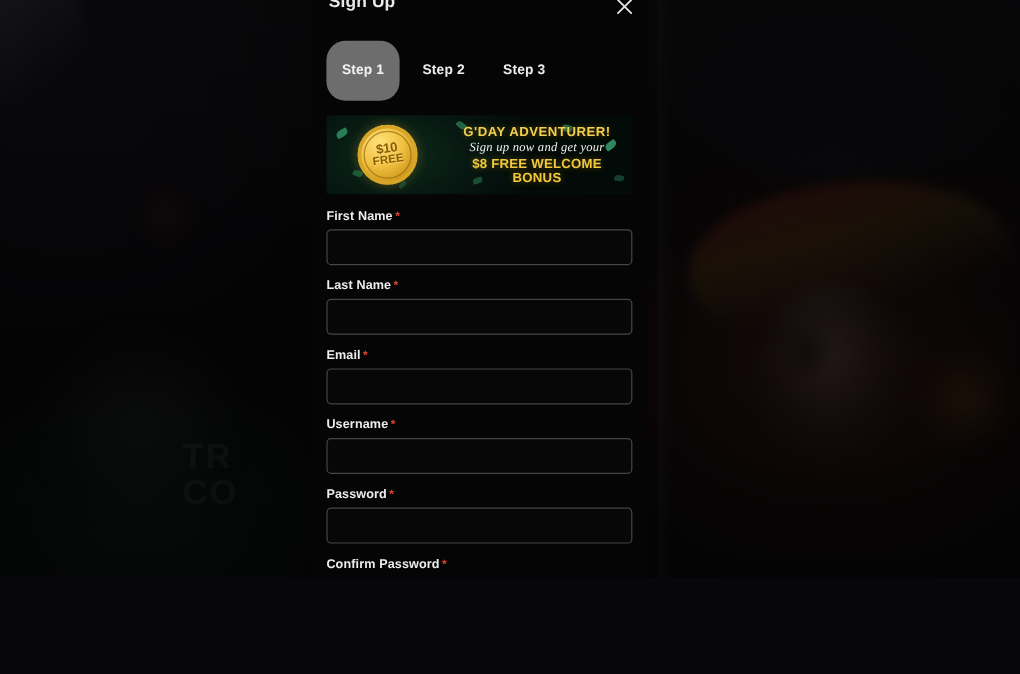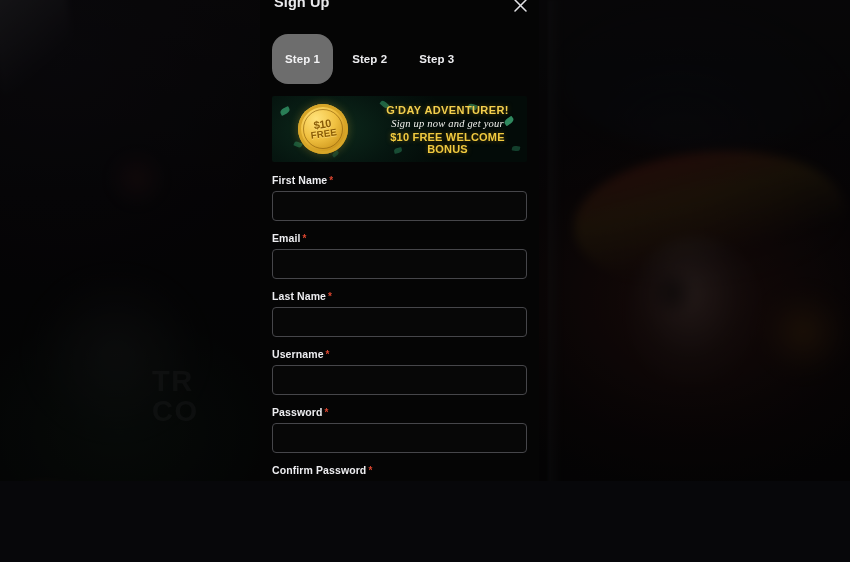--- a/index.html
+++ b/index.html
@@ -415,42 +415,42 @@
       <div class="coin">
         <div class="coin-text">
           <div>$10</div>
           <div class="l2">FREE</div>
         </div>
       </div>
 
       <div class="promo-copy">
         <div class="promo-l1">G'DAY ADVENTURER!</div>
         <div class="promo-l2">Sign up now and get your</div>
-        <div class="promo-l3">$10 FREE WELCOME BONUS</div>
+        <div class="promo-l3">$8 FREE WELCOME BONUS</div>
       </div>
     </div>
 
     <div class="form">
 
       <div class="field">
         <label class="field-label"><span>First Name</span><span class="req">*</span></label>
         <input class="field-input" type="text" value="" style="">
       </div>
 
       <div class="field">
+        <label class="field-label"><span>Last Name</span><span class="req">*</span></label>
+        <input class="field-input" type="text" value="" style="">
+      </div>
+
+      <div class="field">
         <label class="field-label"><span>Email</span><span class="req">*</span></label>
         <input class="field-input" type="email" value="" style="">
       </div>
 
       <div class="field">
-        <label class="field-label"><span>Last Name</span><span class="req">*</span></label>
-        <input class="field-input" type="text" value="" style="">
-      </div>
-
-      <div class="field">
         <label class="field-label"><span>Username</span><span class="req">*</span></label>
         <input class="field-input" type="text" value="" style="">
       </div>
 
       <div class="field">
         <label class="field-label"><span>Password</span><span class="req">*</span></label>
         <input class="field-input" type="password" value="" style="">
       </div>
 
       <div class="field">

